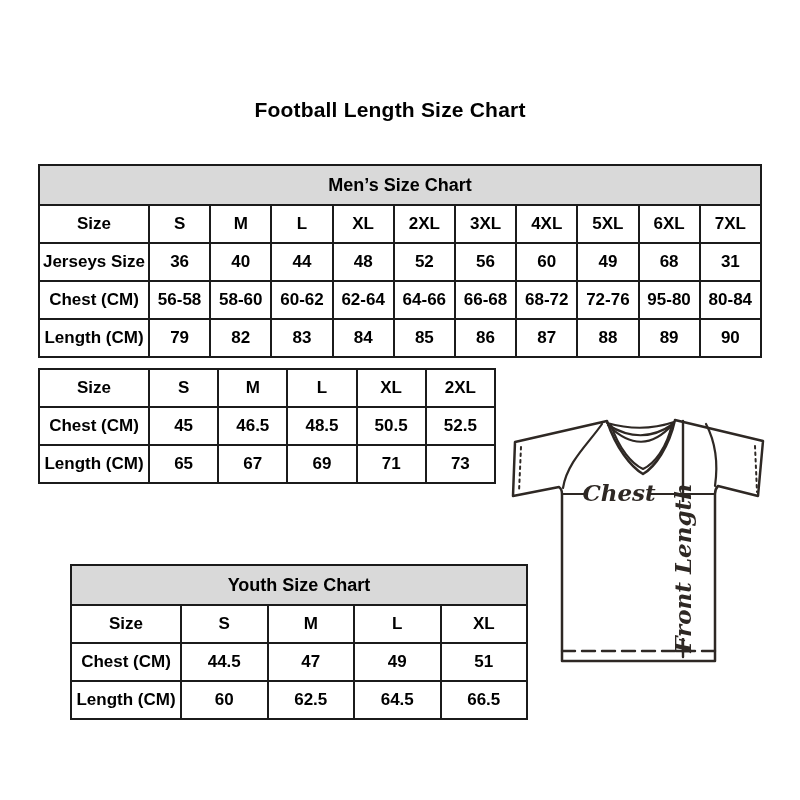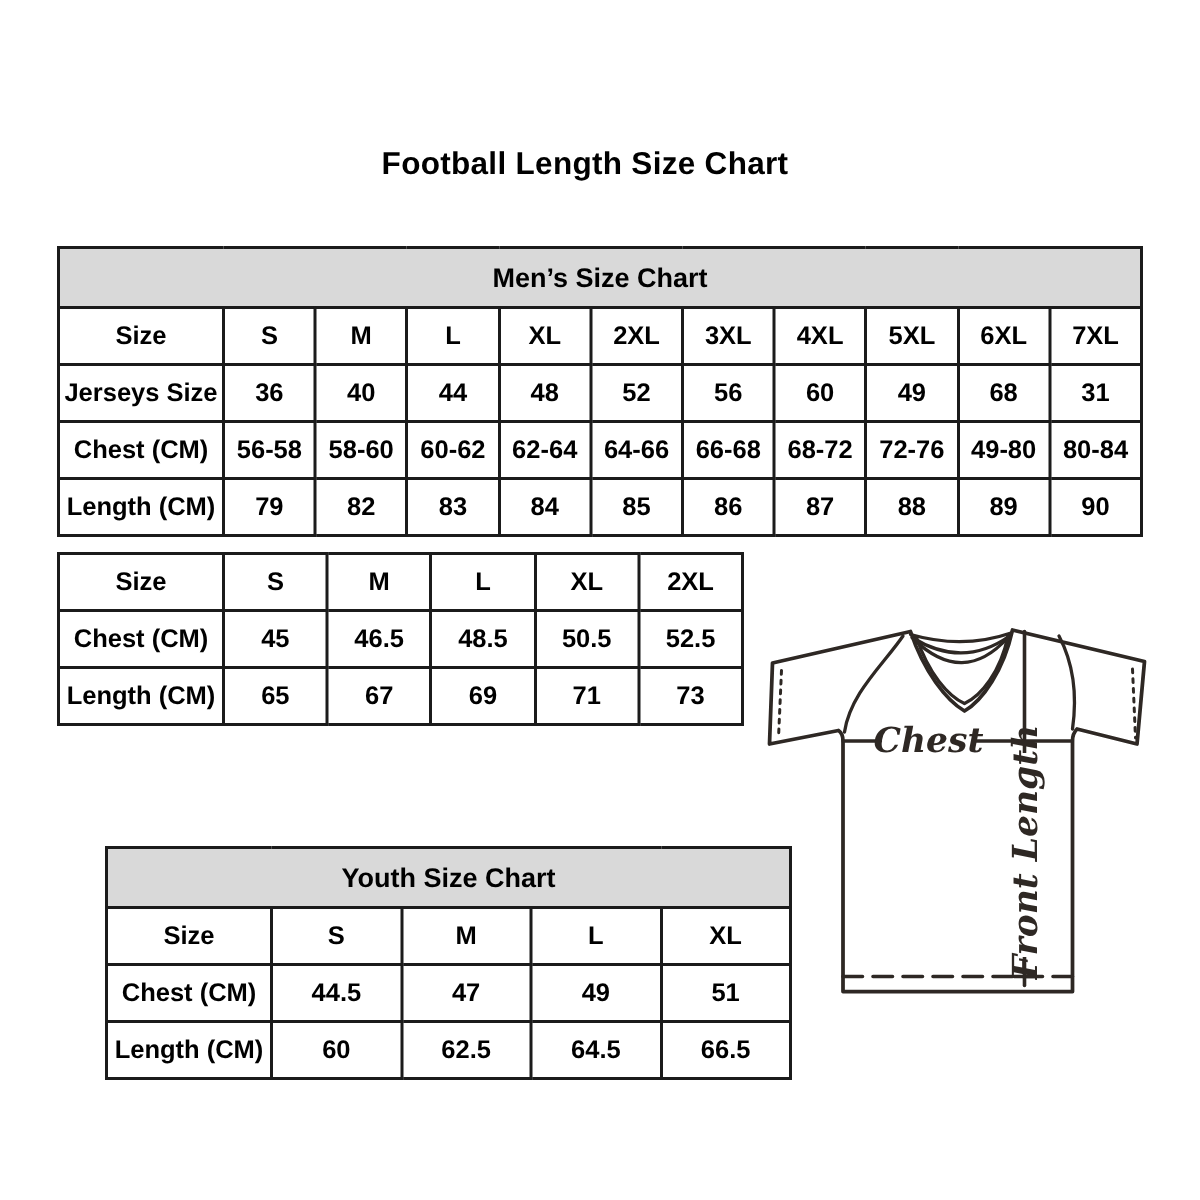--- a/index.html
+++ b/index.html
@@ -78,21 +78,21 @@
           <tr>
             <th class="row-label">Chest (CM)</th>
             <td>56-58</td>
             <td>58-60</td>
             <td>60-62</td>
             <td>62-64</td>
             <td>64-66</td>
             <td>66-68</td>
             <td>68-72</td>
             <td>72-76</td>
-            <td>49-80</td>
+            <td>95-80</td>
             <td>80-84</td>
           </tr>
           <tr>
             <th class="row-label">Length (CM)</th>
             <td>79</td>
             <td>82</td>
             <td>83</td>
             <td>84</td>
             <td>85</td>
             <td>86</td>

